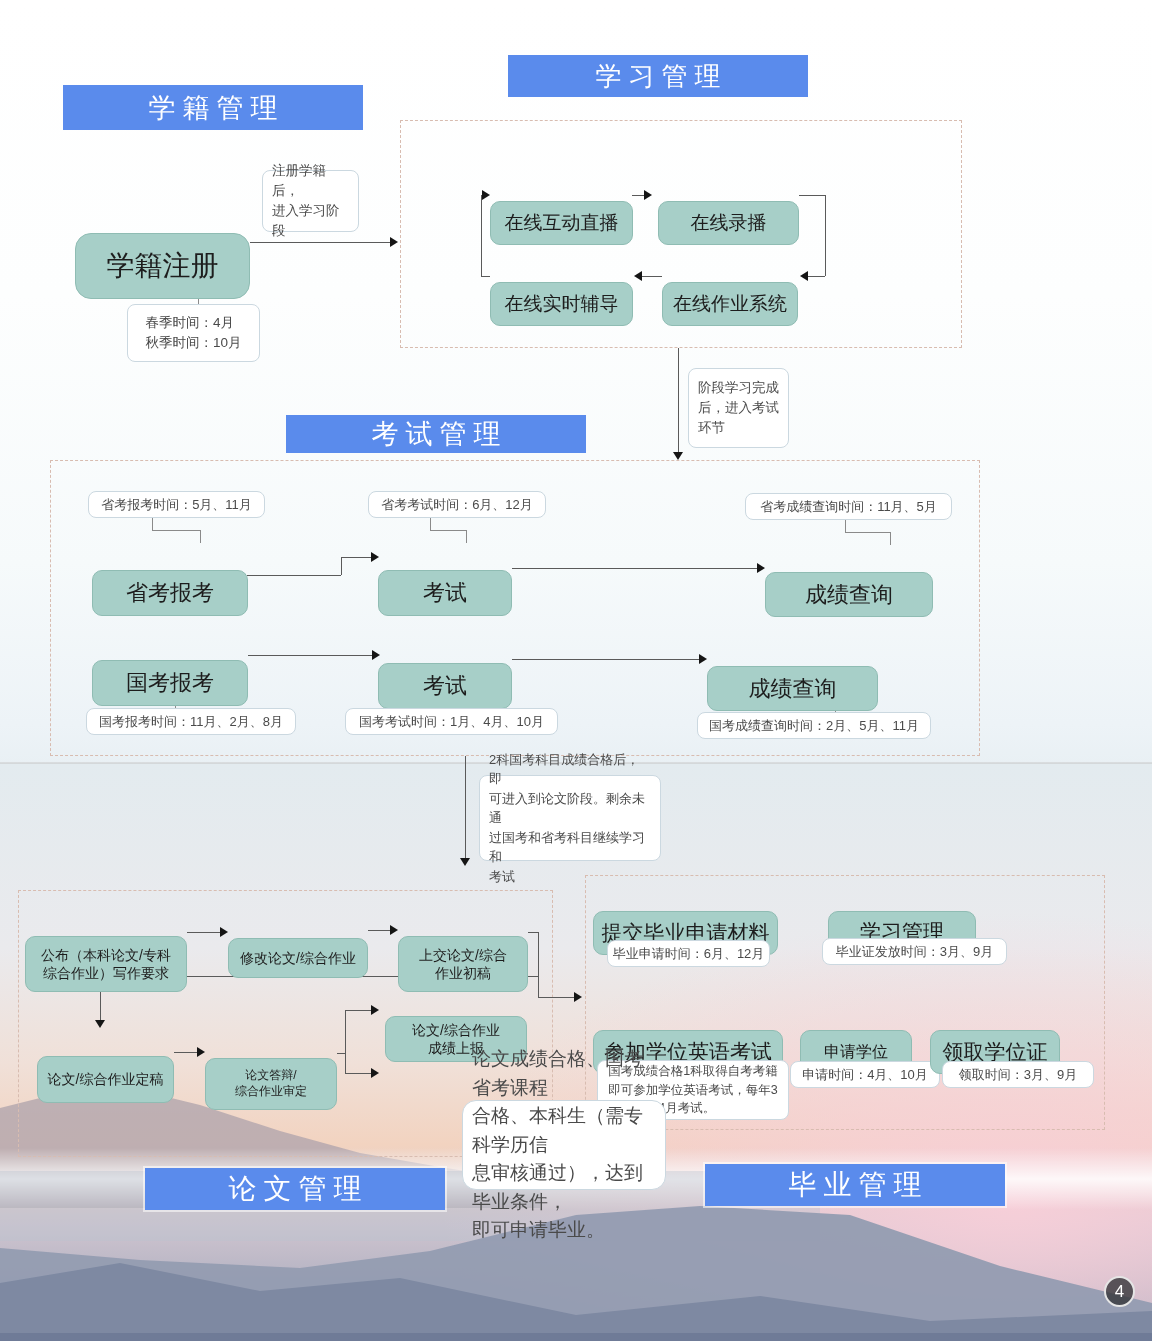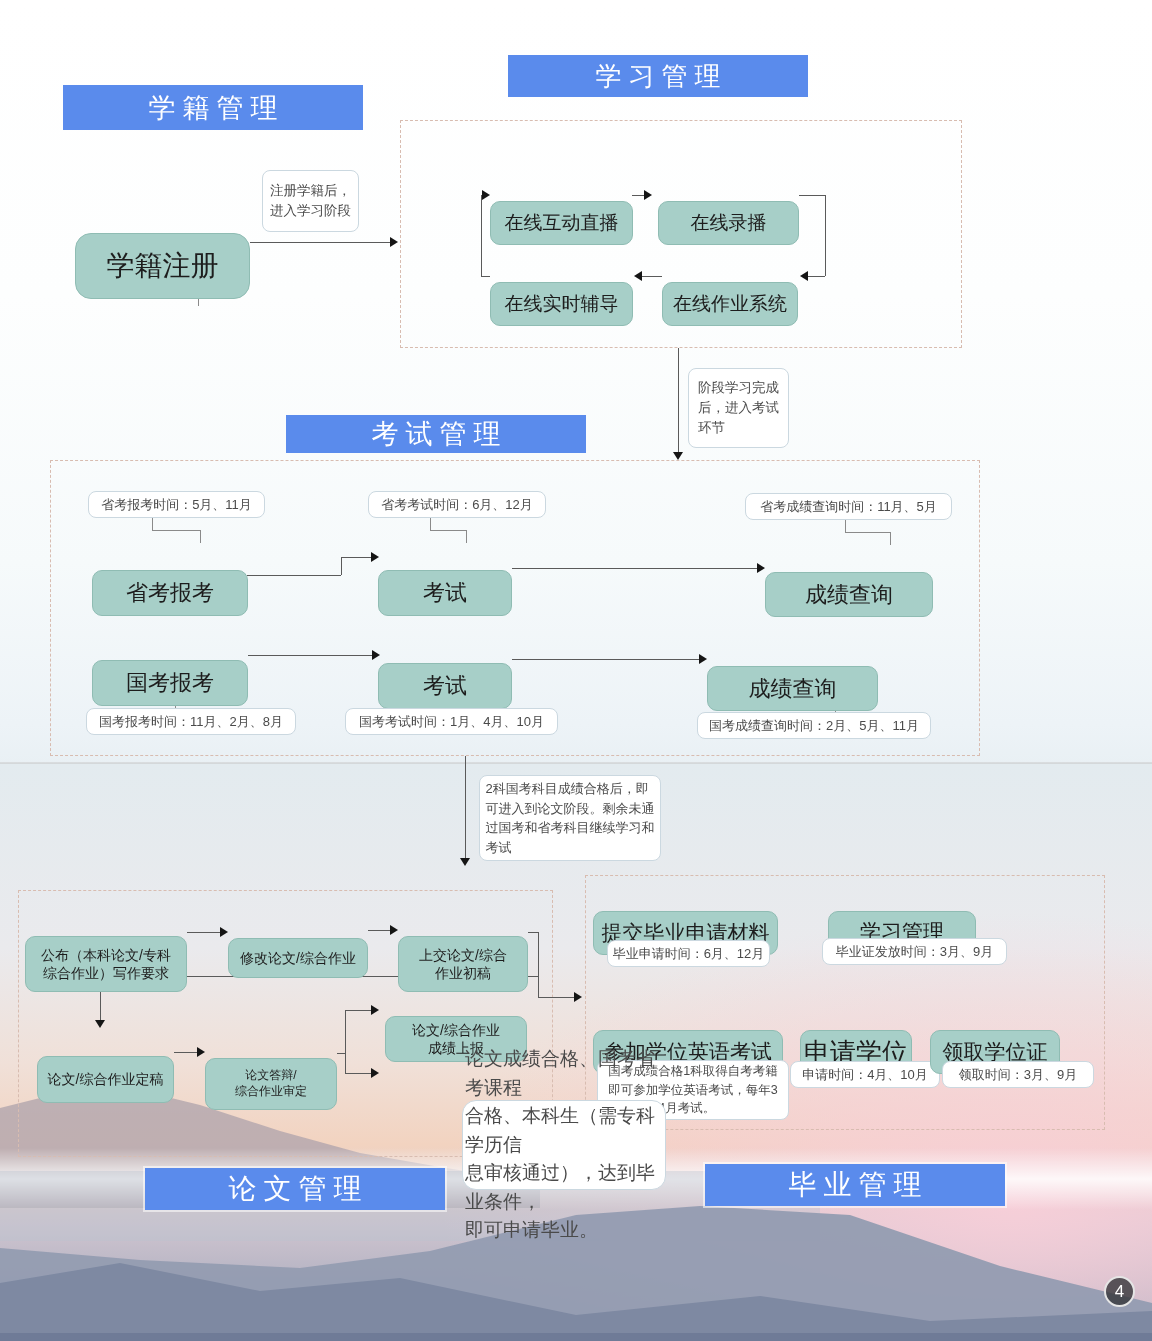--- a/index.html
+++ b/index.html
@@ -20,21 +20,21 @@
   .node{
     position:absolute;background:#a7cfc8;border:1px solid #8fbcb3;border-radius:10px;
     display:flex;align-items:center;justify-content:center;text-align:center;
     color:#1d1d1d;white-space:pre-line;line-height:1.32;z-index:3;margin-top:28px;
   }
   .node.big{border-radius:16px}
   .note{
     position:absolute;background:#ffffff;border:1px solid #cbd8e0;border-radius:8px;
     color:#4a4a4a;font-size:13px;line-height:1.5;white-space:pre-line;
     display:flex;align-items:center;justify-content:center;text-align:left;
-    padding:3px 2px;z-index:3;
+    padding:3px 9px;z-index:3;
   }
   .note.c{text-align:center;white-space:nowrap}
   .ln{position:absolute;background:#5a5a5a;z-index:2}
   .ln.soft{background:#8a8a8a}
   .ar,.al,.ad{position:absolute;width:0;height:0;z-index:2}
   .ar{border-left:8px solid #151515;border-top:5px solid transparent;border-bottom:5px solid transparent}
   .al{border-right:8px solid #151515;border-top:5px solid transparent;border-bottom:5px solid transparent}
   .ad{border-top:8px solid #151515;border-left:5px solid transparent;border-right:5px solid transparent}
   .page-dot{
     position:absolute;left:1104px;top:1276px;width:31px;height:31px;border-radius:50%;
@@ -85,20 +85,22 @@
   <div class="banner bordered" style="left:705px;top:1164px;width:300px;height:42px;font-size:28px">毕业管理</div>
 
   <div class="area" style="left:400px;top:120px;width:562px;height:228px"></div>
   <div class="area" style="left:50px;top:460px;width:930px;height:296px"></div>
   <div class="area" style="left:18px;top:890px;width:535px;height:267px"></div>
   <div class="area" style="left:585px;top:875px;width:520px;height:255px"></div>
 
   <div class="node big" style="left:75px;top:205px;width:175px;height:66px;font-size:28px">学籍注册</div>
   <div class="note" style="left:262px;top:170px;width:97px;height:62px;font-size:13.5px">注册学籍后，
 进入学习阶段</div>
+  <div class="note" style="left:127px;top:304px;width:133px;height:58px;font-size:13.5px">春季时间：4月
+秋季时间：10月</div>
   <i class="ln" style="left:250px;top:242px;width:140px;height:1px"></i>
   <i class="ar" style="left:390px;top:237px"></i>
   <i class="ln soft" style="left:162px;top:271px;width:1px;height:25px"></i>
   <i class="ln soft" style="left:162px;top:295px;width:37px;height:1px"></i>
   <i class="ln soft" style="left:198px;top:295px;width:1px;height:11px"></i>
 
   <div class="node" style="left:490px;top:173px;width:143px;height:44px;font-size:19px">在线互动直播</div>
   <div class="node" style="left:658px;top:173px;width:141px;height:44px;font-size:19px">在线录播</div>
   <div class="node" style="left:490px;top:254px;width:143px;height:44px;font-size:19px">在线实时辅导</div>
   <div class="node" style="left:662px;top:254px;width:136px;height:44px;font-size:19px">在线作业系统</div>
@@ -201,21 +203,21 @@
   <i class="ar" style="left:574px;top:992px"></i>
 
   <div class="node" style="left:593px;top:883px;width:185px;height:44px;font-size:21px">提交毕业申请材料</div>
   <div class="note c" style="left:607px;top:940px;width:163px;height:27px">毕业申请时间：6月、12月</div>
   <div class="node" style="left:828px;top:883px;width:148px;height:42px;font-size:21px">学习管理</div>
   <div class="note c" style="left:822px;top:938px;width:185px;height:27px">毕业证发放时间：3月、9月</div>
   <div class="node" style="left:593px;top:1002px;width:190px;height:44px;font-size:21px">参加学位英语考试</div>
   <div class="note" style="left:597px;top:1060px;width:192px;height:60px;font-size:12.5px">国考成绩合格1科取得自考考籍
 即可参加学位英语考试，每年3
 月报名，4月考试。</div>
-  <div class="node" style="left:800px;top:1002px;width:112px;height:44px;font-size:26px">申请学位</div>
+  <div class="node" style="left:800px;top:1002px;width:112px;height:44px;font-size:16px">申请学位</div>
   <div class="note c" style="left:790px;top:1061px;width:150px;height:27px">申请时间：4月、10月</div>
   <div class="node" style="left:930px;top:1002px;width:130px;height:44px;font-size:21px">领取学位证</div>
   <div class="note c" style="left:942px;top:1061px;width:152px;height:27px">领取时间：3月、9月</div>
   <i class="ln soft" style="left:665px;top:927px;width:1px;height:8px"></i>
   <i class="ln soft" style="left:665px;top:934px;width:35px;height:1px"></i>
   <i class="ln soft" style="left:700px;top:934px;width:1px;height:7px"></i>
   <i class="ln soft" style="left:898px;top:925px;width:1px;height:8px"></i>
   <i class="ln soft" style="left:898px;top:932px;width:32px;height:1px"></i>
   <i class="ln soft" style="left:930px;top:932px;width:1px;height:7px"></i>
   <i class="ln soft" style="left:665px;top:1046px;width:1px;height:8px"></i>

